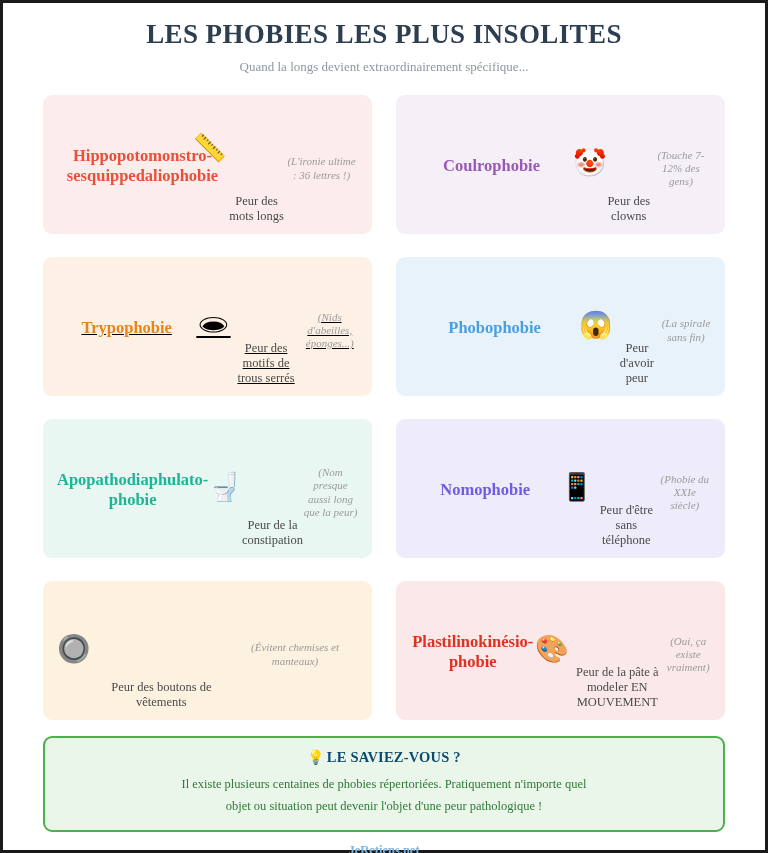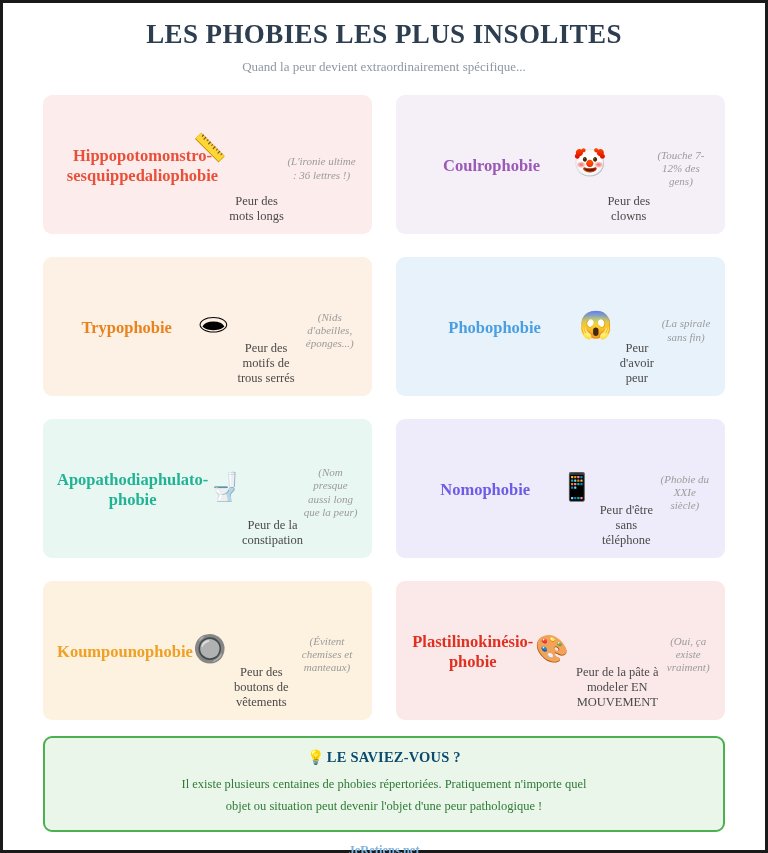--- a/index.html
+++ b/index.html
@@ -154,40 +154,40 @@
     z-index: 3;
   }
 </style>
 </head>
 <body>
 
 <div class="page">
 
   <div class="header">
     <div class="main-title">LES PHOBIES LES PLUS INSOLITES</div>
-    <div class="subtitle">Quand la peur devient extraordinairement spécifique...</div>
+    <div class="subtitle">Quand la longs devient extraordinairement spécifique...</div>
   </div>
 
   <div class="cards-grid">
 
     <div class="card" style="background: rgb(253, 236, 236);">
       <div class="card-title" style="color: rgb(232, 80, 58);">Hippopotomonstro-sesquippedaliophobie</div>
       <div class="icon-ruler">📏</div>
       <div class="card-desc">Peur des mots longs</div>
       <div class="card-note">(L'ironie ultime : 36 lettres !)</div>
     </div>
 
     <div class="card" style="background: rgb(245, 239, 248);">
       <div class="card-title" style="color: rgb(155, 89, 182);">Coulrophobie</div>
       <div class="card-icon">🤡</div>
       <div class="card-desc">Peur des clowns</div>
       <div class="card-note">(Touche 7-12% des gens)</div>
     </div>
 
-    <div class="card" style="background: rgb(253, 240, 228);">
+    <div class="card" style="background: rgb(253, 240, 228); text-decoration: underline;">
       <div class="card-title" style="color: rgb(232, 132, 30);">Trypophobie</div>
       <div class="card-icon">🕳</div>
       <div class="card-desc">Peur des motifs de trous serrés</div>
       <div class="card-note">(Nids d'abeilles, éponges...)</div>
     </div>
 
     <div class="card" style="background: rgb(232, 242, 251);">
       <div class="card-title" style="color: rgb(74, 159, 224);">Phobophobie</div>
       <div class="card-icon">😱</div>
       <div class="card-desc">Peur d'avoir peur</div>
@@ -202,21 +202,20 @@
     </div>
 
     <div class="card" style="background: rgb(238, 236, 250);">
       <div class="card-title" style="color: rgb(108, 92, 231);">Nomophobie</div>
       <div class="card-icon">📱</div>
       <div class="card-desc">Peur d'être sans téléphone</div>
       <div class="card-note">(Phobie du XXIe siècle)</div>
     </div>
 
     <div class="card" style="background: rgb(253, 241, 224);">
-      <div class="card-title" style="color: rgb(240, 160, 35);">Koumpounophobie</div>
       <div class="card-icon">🔘</div>
       <div class="card-desc">Peur des boutons de vêtements</div>
       <div class="card-note">(Évitent chemises et manteaux)</div>
     </div>
 
     <div class="card" style="background: rgb(251, 233, 234);">
       <div class="card-title" style="color: rgb(224, 48, 32);">Plastilinokinésio-phobie</div>
       <div class="card-icon">🎨</div>
       <div class="card-desc">Peur de la pâte à modeler EN MOUVEMENT</div>
       <div class="card-note">(Oui, ça existe vraiment)</div>

